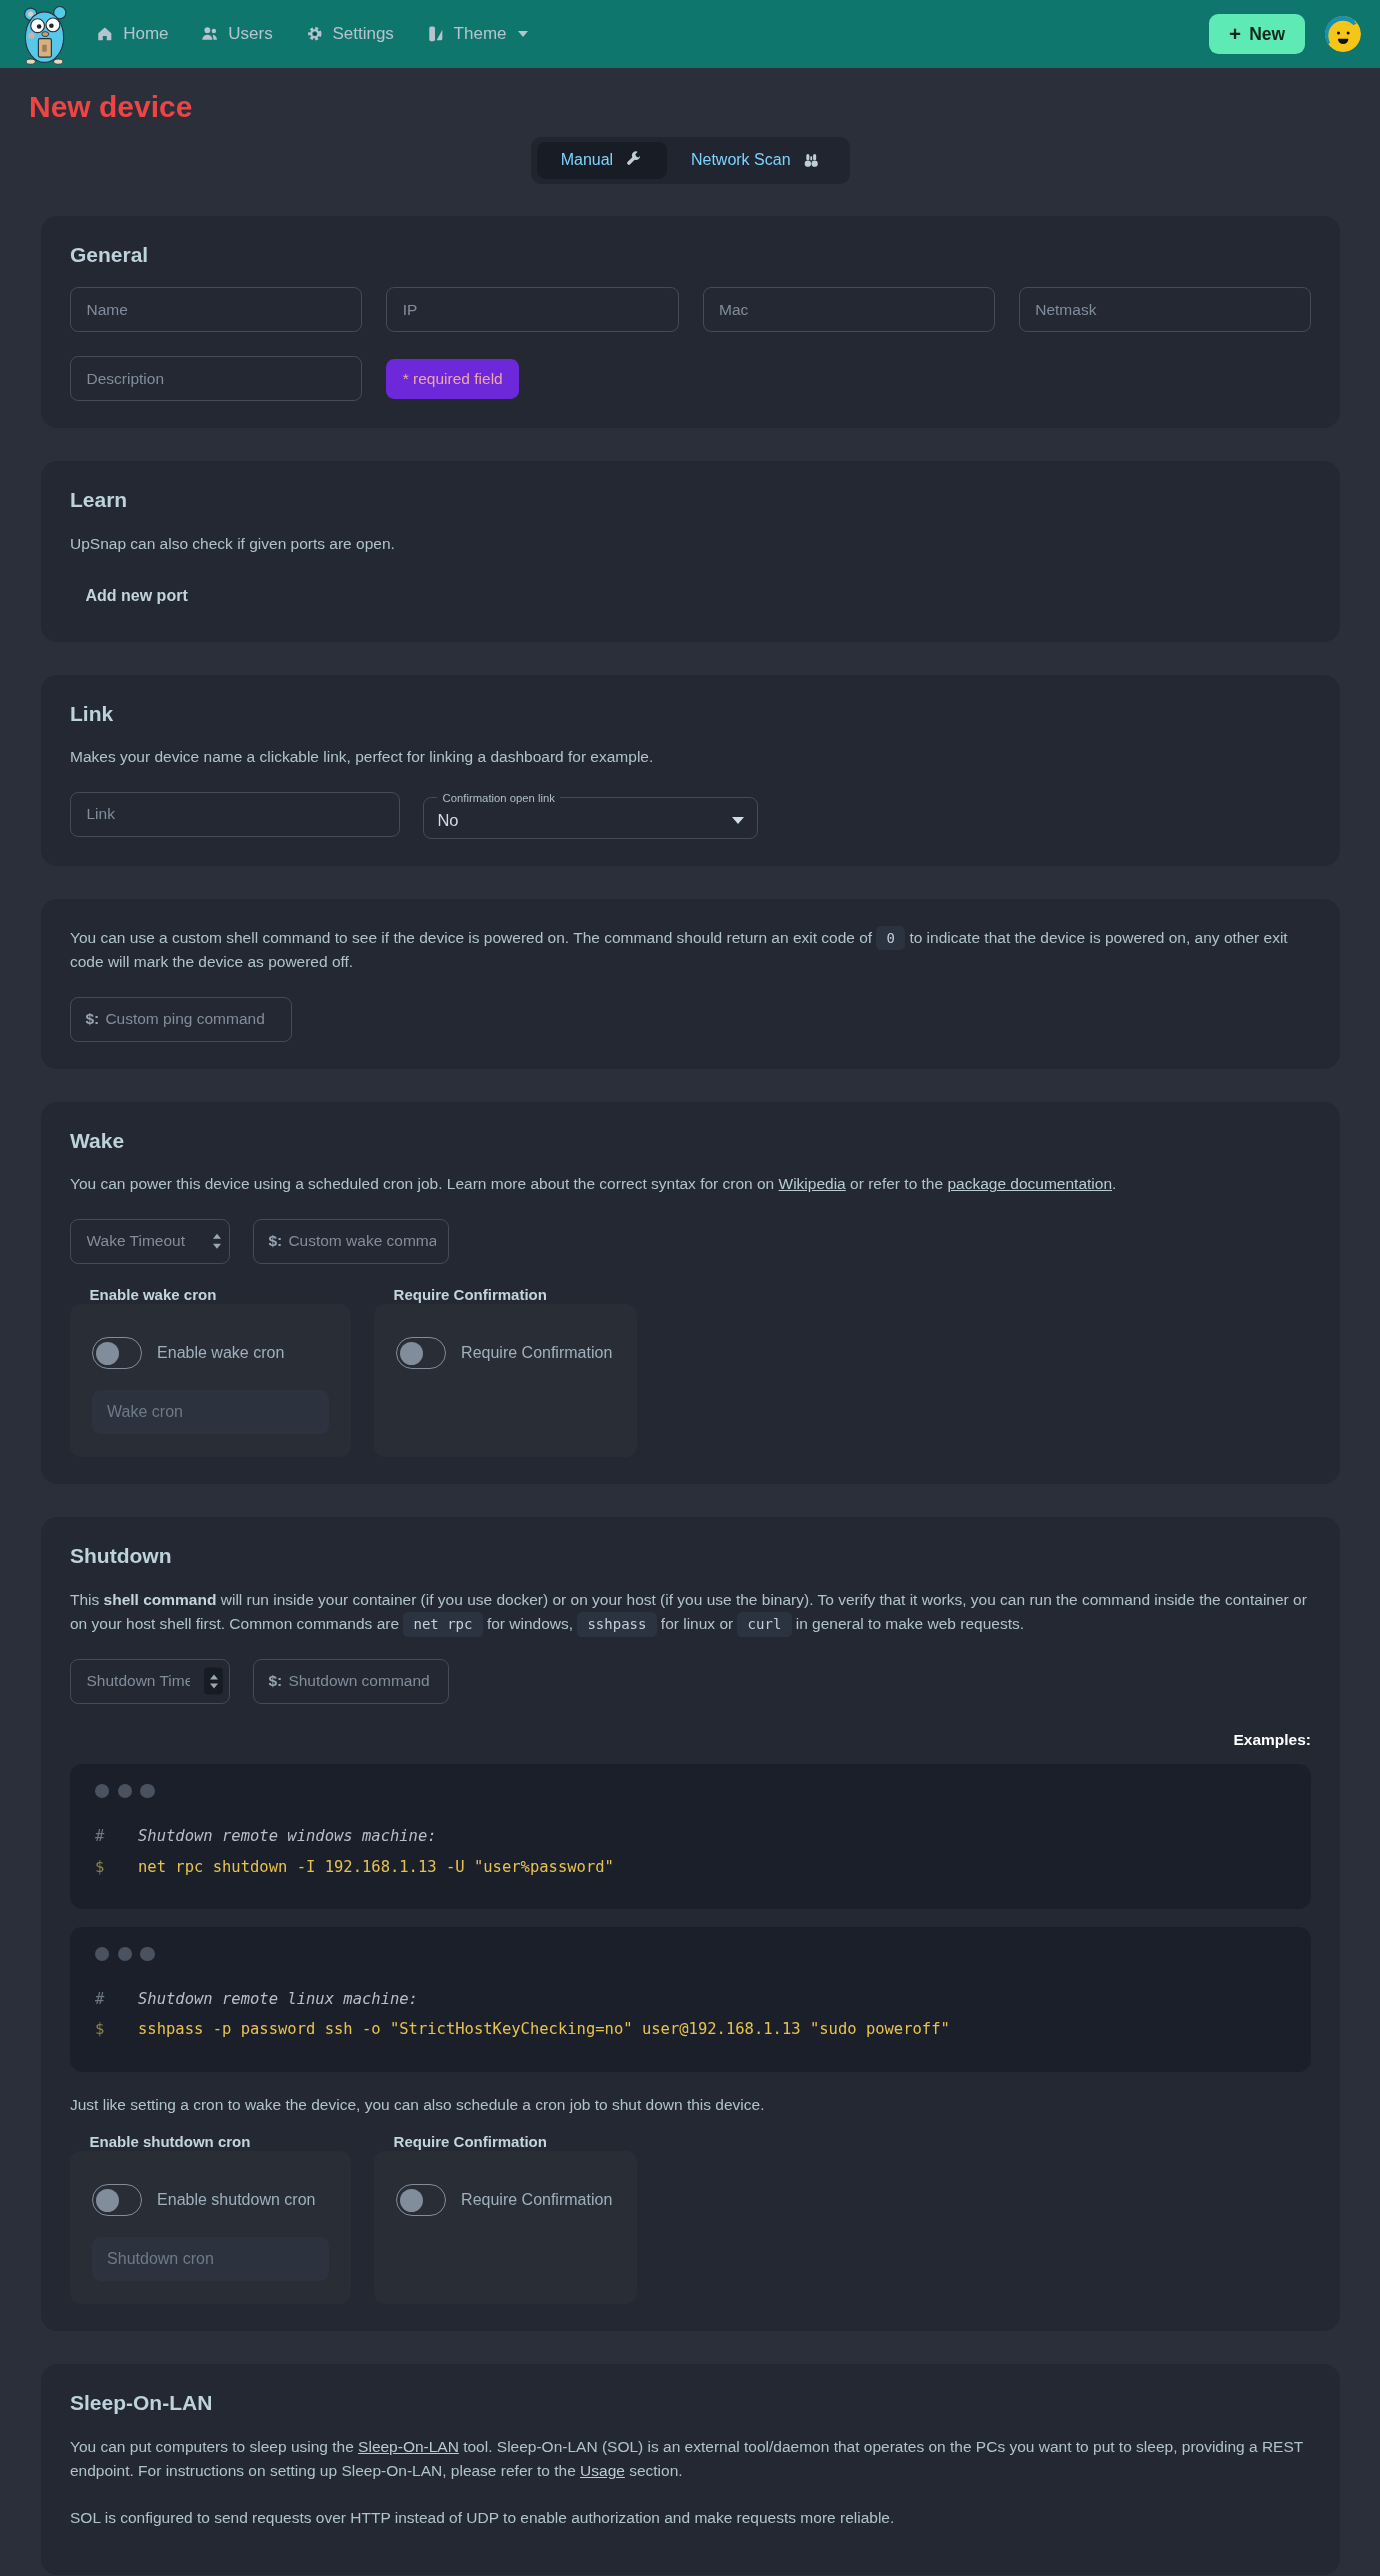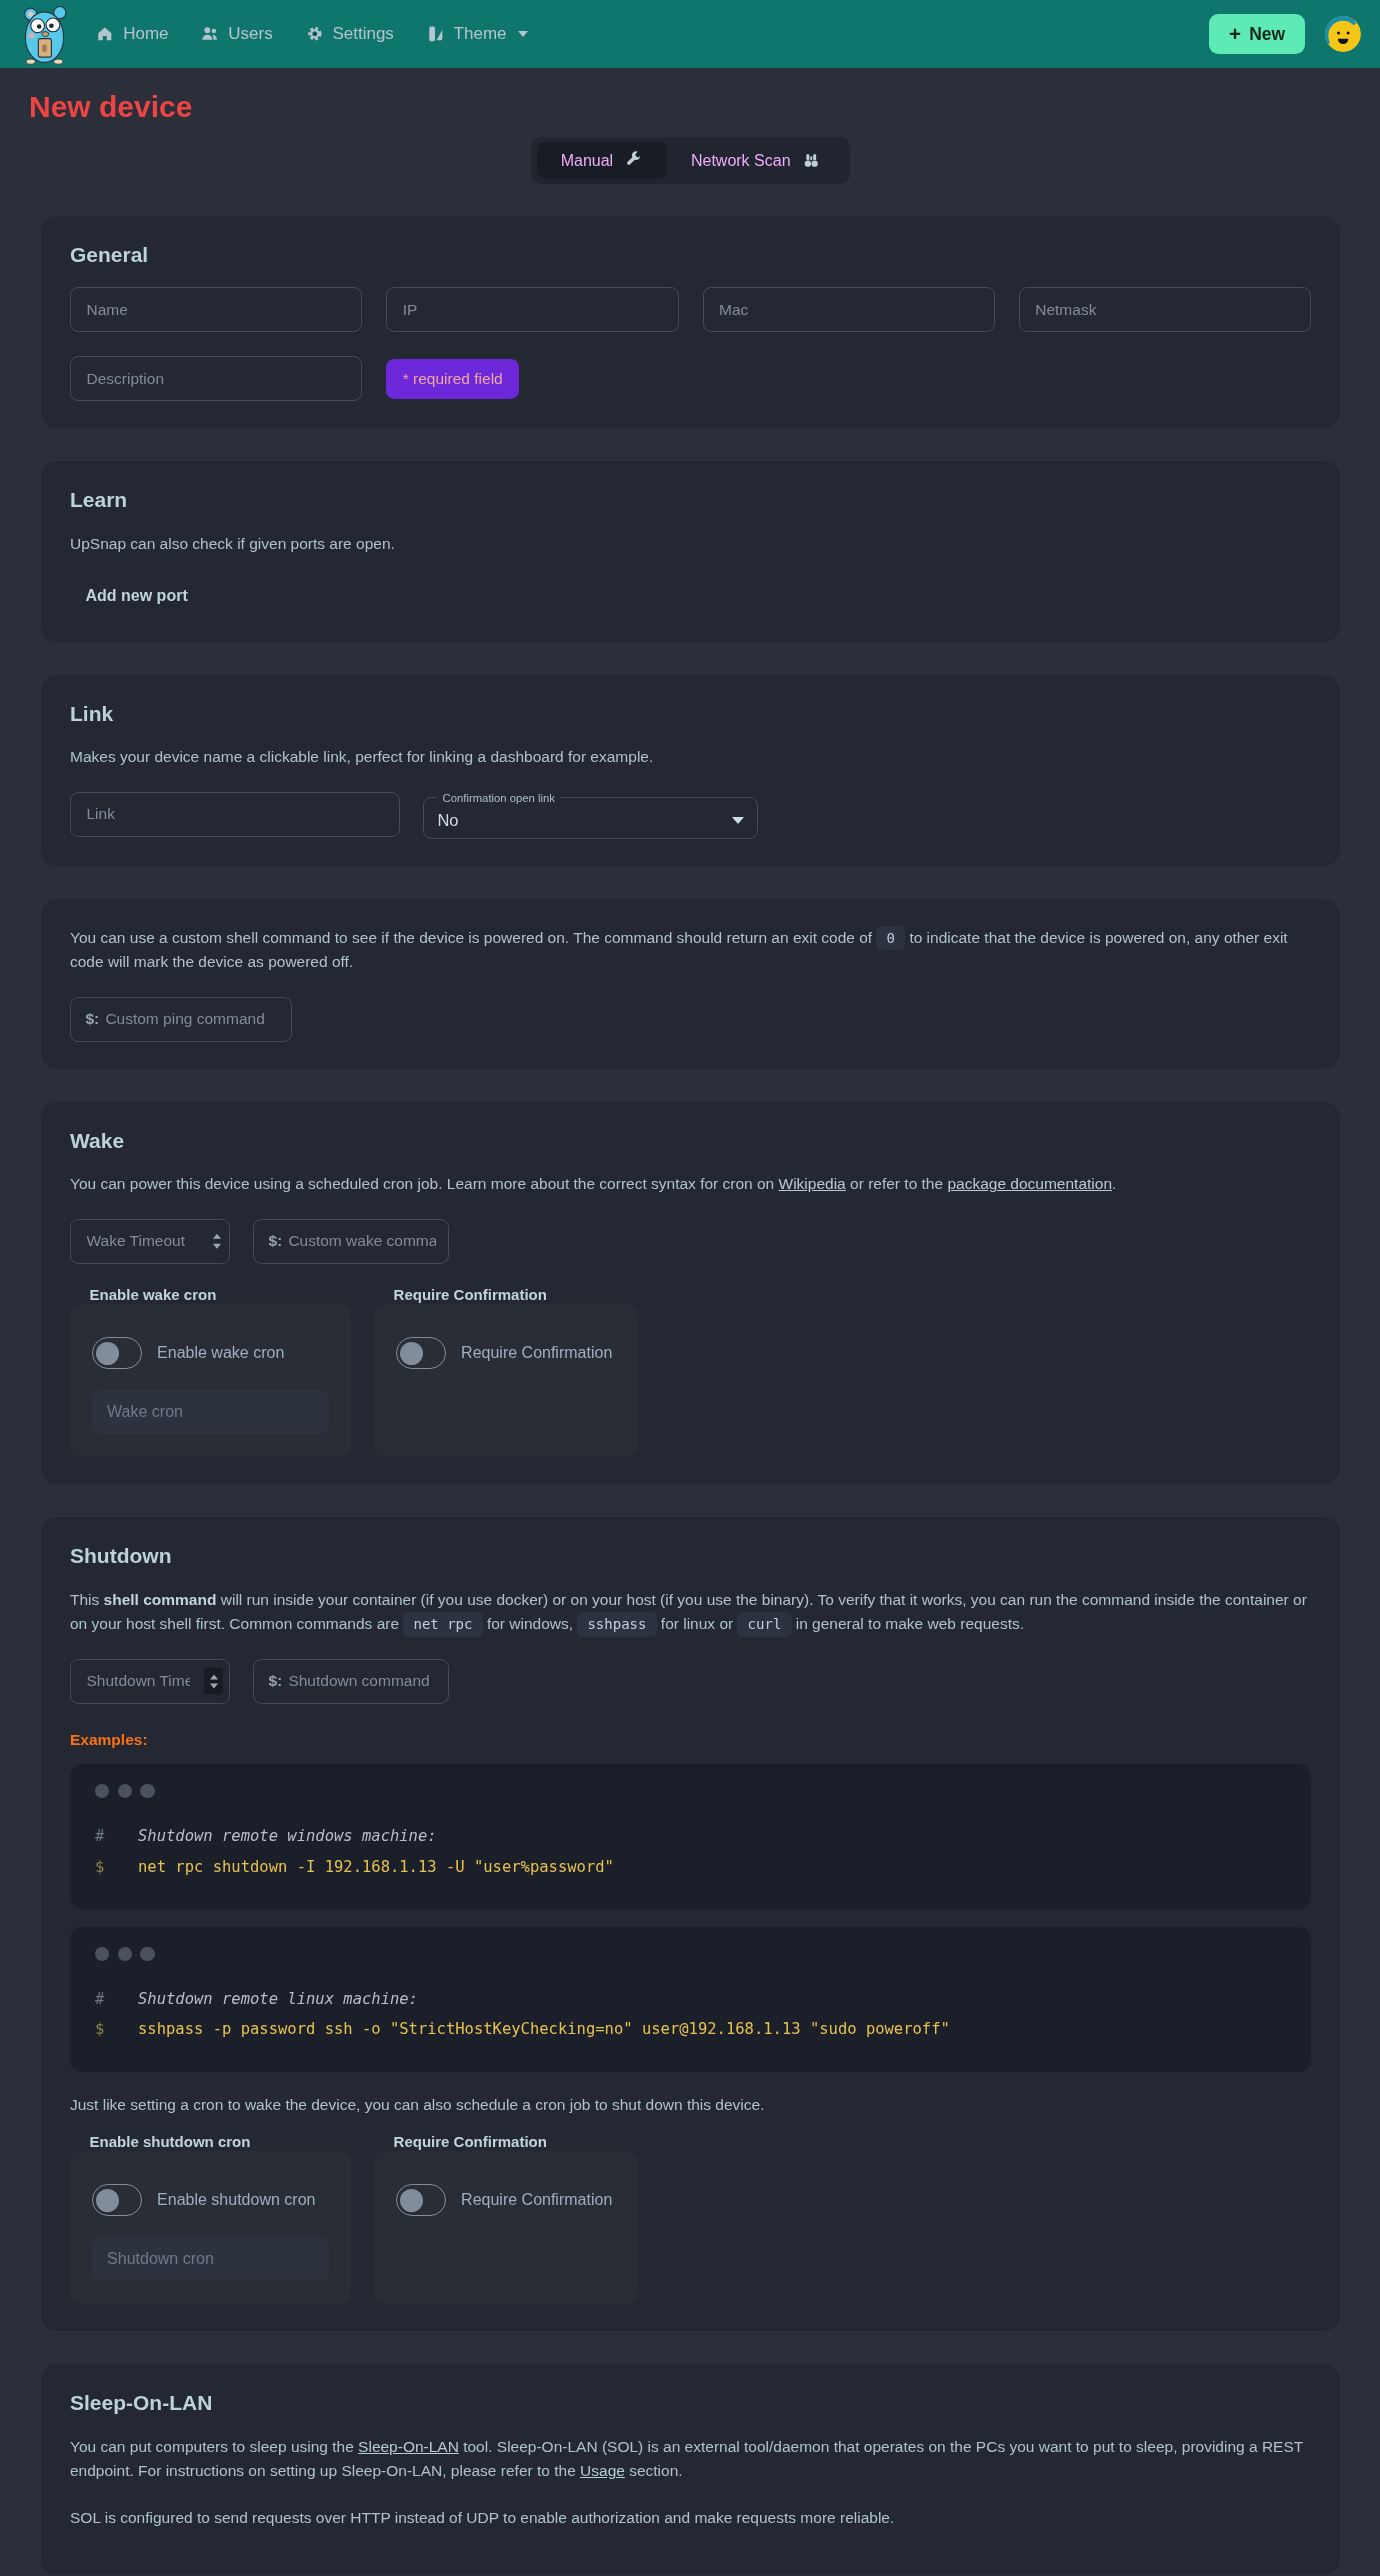--- a/index.html
+++ b/index.html
@@ -23,22 +23,22 @@
              border-radius:9.3px; height:40px; padding:0 19.6px; display:flex; align-items:center; gap:8.2px;
              font-family:inherit; cursor:pointer; }
   .btn-new .plus { font-size:20.6px; font-weight:bold; line-height:1; }
   .avatar { width:36px; height:36px; border-radius:50%; margin-left:20.6px; overflow:hidden; cursor:pointer; }
 
   
   .page-title { color:#ef4444; font-size:30px; font-weight:bold; margin:21.6px 0 13.4px 29px; }
 
   .mode-tabs-wrap { display:flex; justify-content:center; margin:7.2px 0 32px; }
   .tabs { background:#20252f; border-radius:10.3px; padding:5.2px; display:flex; }
-  .tab { display:flex; align-items:center; gap:11.3px; padding:9.3px 24px; border-radius:8.2px;
-         color:#f0abfc; font-size:16px; cursor:pointer; }
+  .tab { display:flex; align-items:flex-start; gap:11.3px; padding:9.3px 24px; border-radius:8.2px;
+         color:#7dd3fc; font-size:16px; cursor:pointer; }
   .tab.active { background:#181d25; }
   .tab svg { width:18.5px; height:18.5px; }
 
   .card { background:#232832; border-radius:16.5px; margin:0 41px 33px; padding:27px 29px; }
   .card h2 { font-size:21px; color:#bdd2db; margin:0 0 19.6px; font-weight:bold; }
   .card p { margin:0 0 21.6px; line-height:1.6; color:#b0c3cb; }
   .card a { color:#b9ccd4; text-decoration:underline; cursor:pointer; }
   .b { font-weight:bold; color:#c3d5dc; }
 
   .grid4 { display:grid; grid-template-columns:repeat(4,1fr); gap:24px; }
@@ -99,21 +99,21 @@
   .disabled-input { background:#2c323e; border:none; border-radius:8.2px; height:44px; padding:0 15.5px;
                     color:#6f7a89; width:100%; margin-top:20.6px; display:flex; align-items:center;
                     font-size:16px; position:relative; }
 
   
   .chip-code { background:#2c3340; border-radius:5.2px; padding:4.1px 10.3px;
                font-family:"DejaVu Sans Mono", monospace; font-size:14px; color:#c3d0d8; margin:0 4.1px;
                white-space:nowrap; }
 
   
-  .examples-label { font-weight:bold; color:#f97316; margin:3.1px 0 15.5px; font-size:15.5px; }
+  .examples-label { font-weight:bold; color:#ffffff; margin:3.1px 0 15.5px; font-size:15.5px;text-align:right; }
   .mockup { background:#1a1f29; border-radius:12.4px; padding:19.6px 62px 27px 25px; margin-bottom:18.5px;
             display:inline-block; }
   .mockup-block { display:flex; flex-direction:column; }
   .dots { display:flex; gap:8.2px; margin-bottom:23px; }
   .dot { width:14.4px; height:14.4px; border-radius:50%; background:#4a5260; }
   .code-line { font-family:"DejaVu Sans Mono", monospace; font-size:15.5px; line-height:1.95; display:flex; white-space:pre; }
   .code-prefix { width:43px; flex:none; color:#6b7686; }
   .code-prefix.cmd { color:#8d8347; }
   .code-comment { color:#b6bfca; font-style:italic; }
   .code-cmd { color:#e8c24f; }

